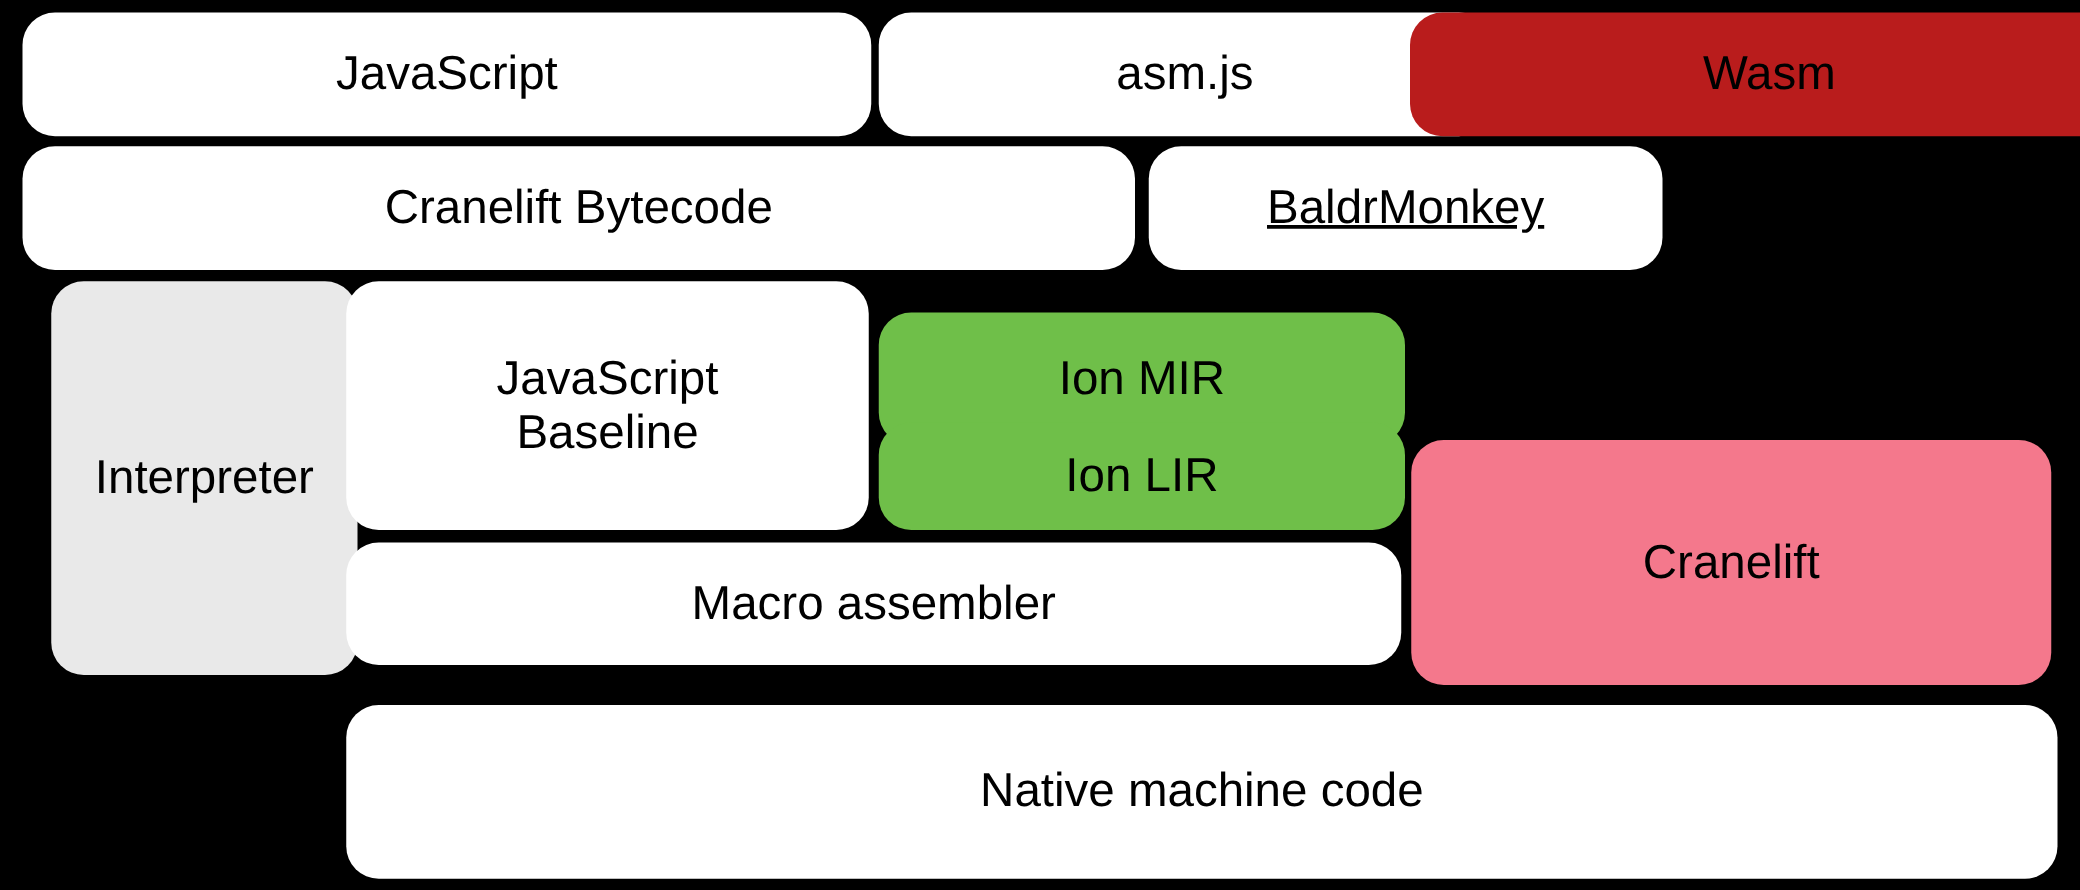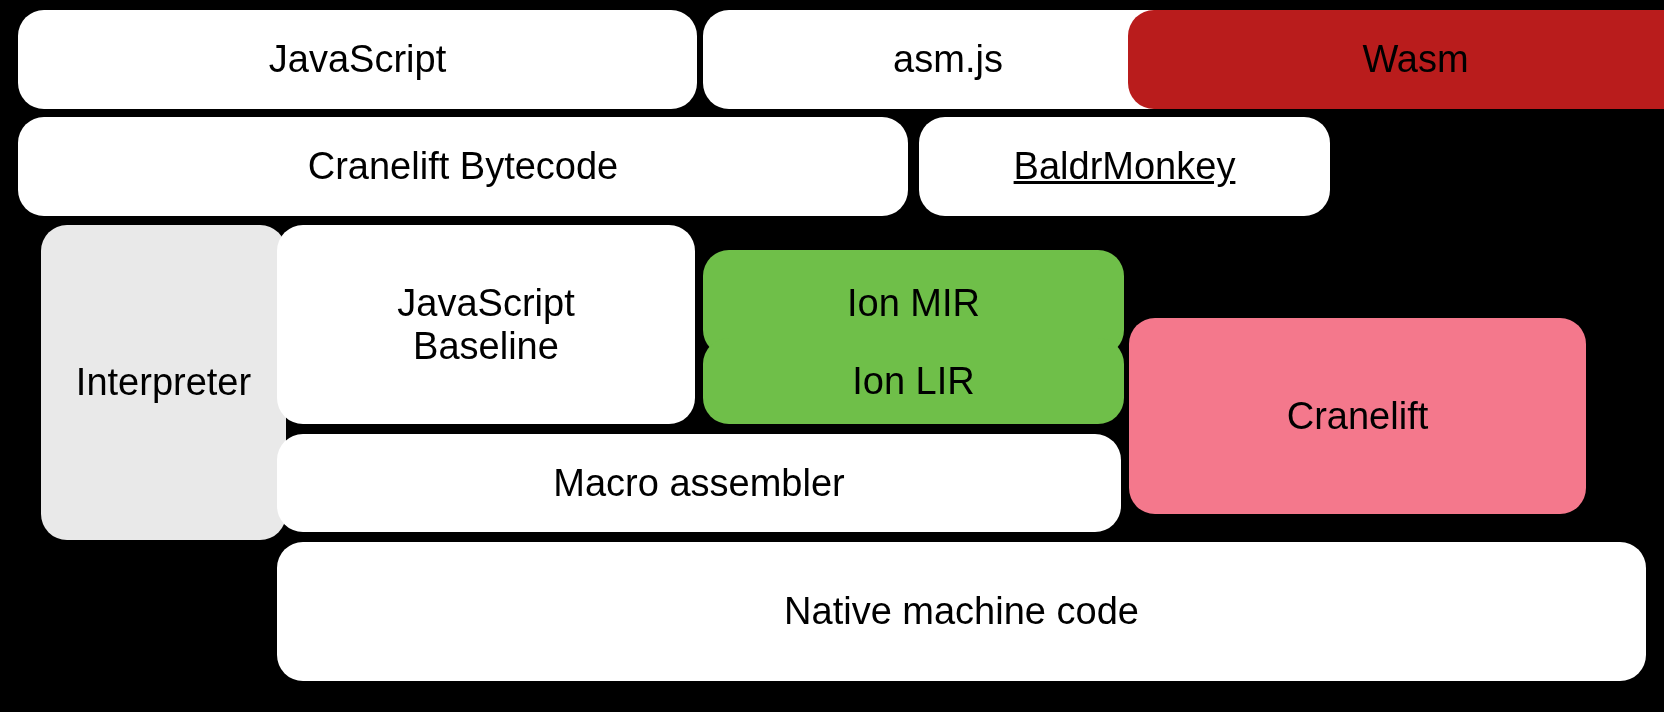--- a/index.html
+++ b/index.html
@@ -43,16 +43,16 @@
     <div class="node fill-white" style="left: 18px; top: 10px; width: 679px; height: 99px; background: rgb(255, 255, 255);">JavaScript</div>
     <div class="node fill-white" style="left: 703px; top: 10px; width: 490px; height: 99px; background: rgb(255, 255, 255);">asm.js</div>
     <div class="node fill-white" style="left: 1128px; top: 10px; width: 575px; height: 99px; background: #b91c1c;">Wasm</div>
     <div class="node fill-white" style="left: 18px; top: 117px; width: 890px; height: 99px; background: rgb(255, 255, 255);">Cranelift Bytecode</div>
     <div class="node fill-white" style="left: 919px; top: 117px; width: 411px; height: 99px; background: rgb(255, 255, 255); text-decoration: underline;">BaldrMonkey</div>
     <div class="node fill-gray" style="left: 21px; top: 225px; width: 245px; height: 315px; background: rgb(233, 233, 233); margin-left: 20px;">Interpreter</div>
     <div class="node fill-white" style="left: 277px; top: 225px; width: 418px; height: 199px; background: rgb(255, 255, 255);">JavaScript
 Baseline</div>
     <div class="node fill-green" style="left: 703px; top: 226px; width: 421px; height: 106px; background: rgb(111, 191, 73); margin-top: 24px;">Ion MIR</div>
     <div class="node fill-green" style="left: 703px; top: 338px; width: 421px; height: 86px; background: rgb(111, 191, 73);">Ion LIR</div>
-    <div class="node fill-pink" style="left: 1129px; top: 318px; width: 457px; height: 196px; background: rgb(244, 120, 140);">Cranelift</div>
+    <div class="node fill-pink" style="left: 1129px; top: 352px; width: 512px; height: 196px; background: rgb(244, 120, 140);">Cranelift</div>
     <div class="node fill-white" style="left: 277px; top: 434px; width: 844px; height: 98px; background: rgb(255, 255, 255);">Macro assembler</div>
-    <div class="node fill-white" style="left: 277px; top: 542px; width: 1369px; height: 139px; background: rgb(255, 255, 255);">Native machine code</div>
+    <div class="node fill-white" style="left: 277px; top: 564px; width: 1369px; height: 139px; background: rgb(255, 255, 255);">Native machine code</div>
   </div>
 
 </body></html>

